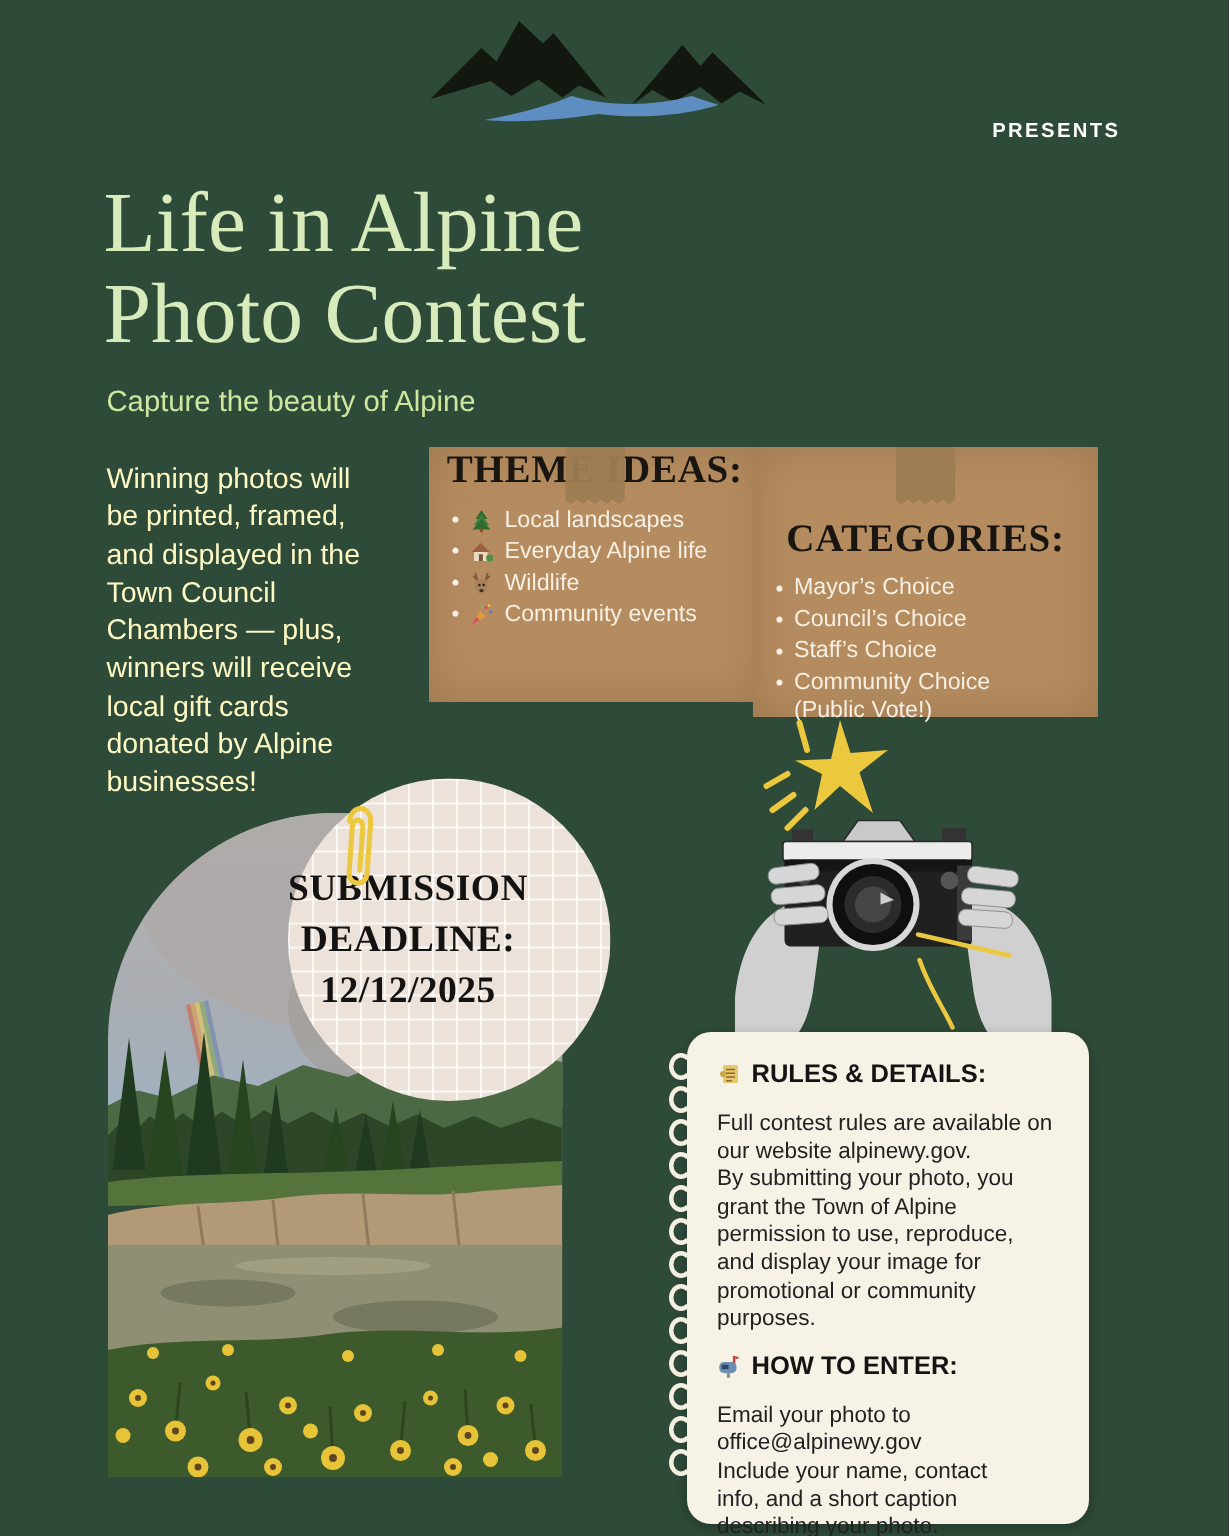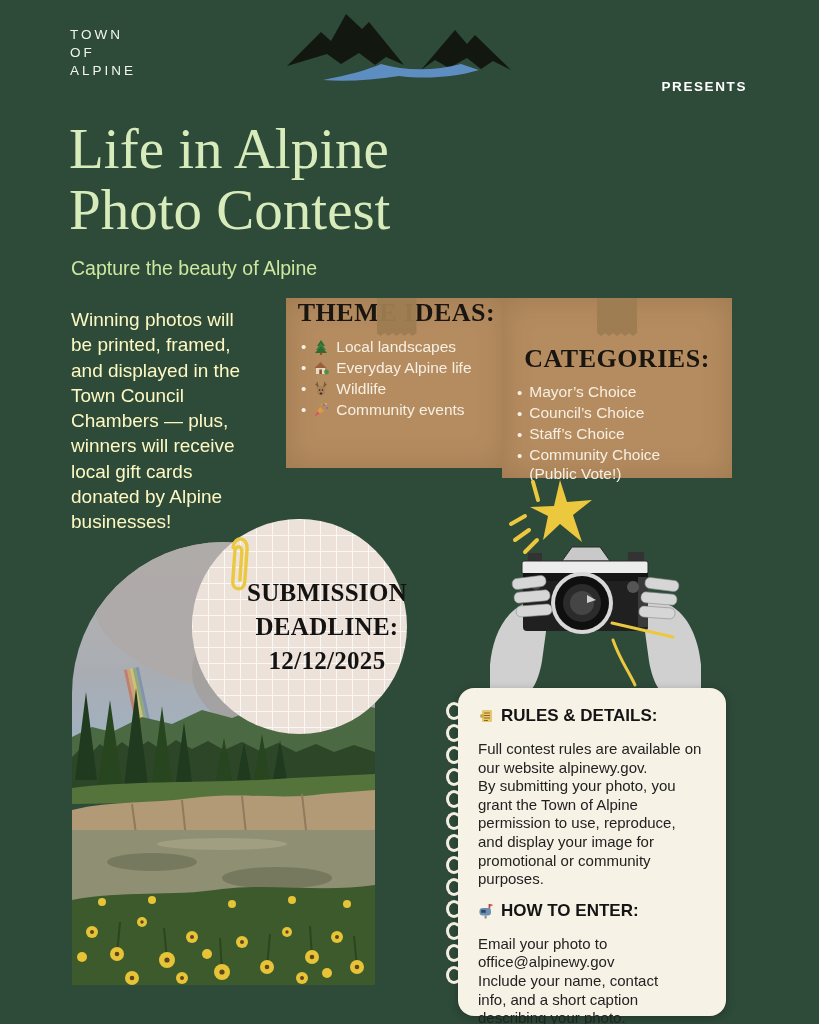--- a/index.html
+++ b/index.html
@@ -39,21 +39,21 @@
   .cat-card .card-title{margin-top:46px;}
   .cat-card .card-row{font-size:15.5px;line-height:18.8px;}
   .cat-card .card-label{max-width:178px;}
 
   
   .deadline{left:192px;top:519px;width:215px;height:215px;border-radius:50%;
     background-color:#ece2da;
     background-image:linear-gradient(rgba(255,255,255,.75) 1.5px,transparent 1.5px),
                      linear-gradient(90deg,rgba(255,255,255,.75) 1.5px,transparent 1.5px);
     background-size:16px 16px;
-    display:flex;align-items:center;justify-content:flex-end;text-align:center;z-index:4;}
+    display:flex;align-items:center;justify-content:flex-start;text-align:center;z-index:4;}
   .deadline-text{font-family:"Liberation Serif",serif;font-weight:700;font-size:25px;line-height:34px;color:#151312;letter-spacing:.3px;}
   .paperclip{left:222px;top:528px;z-index:5;transform:rotate(4deg);}
 
   
   .photo{left:72px;top:542px;width:303px;height:443px;border-radius:152px 152px 0 0;overflow:hidden;z-index:1;}
 
   
   .star{left:505px;top:480px;z-index:1;}
   .camera{left:488px;top:545px;z-index:2;}
 
@@ -65,23 +65,20 @@
   .h-row{display:flex;align-items:center;gap:7px;font-weight:700;font-size:17px;color:#141414;}
   .h-row .h-icon{width:16px;height:16px;}
   .rules-card .lines{font-size:15px;line-height:18.6px;color:#222222;margin-top:14px;}
   .sect2{margin-top:12px;}
 </style>
 </head>
 <body>
 
 <div class="poster">
 
-  <div class="abs logo lines">TOWN
-OF
-ALPINE</div>
 
   <svg class="abs mountains" width="272" height="82" viewBox="0 0 272 82">
     <path d="M4,58 L38,24 L48,33 L63,6 L79,21 L86,14 L121,57 L103,49 L92,57 L76,45 L58,56 L44,46 Z" fill="#12180f"></path>
     <path d="M138,62 L172,22 L184,36 L192,27 L228,62 L210,53 L198,61 L184,50 L166,60 L152,52 Z" fill="#12180f"></path>
     <path d="M98,56 C122,63 152,63 178,56 L196,62 C170,70 140,71 116,68 C90,72 62,74 40,72 C66,67 84,62 98,56 Z" fill="#5e8dc2"></path>
   </svg>
 
   <div class="abs presents">PRESENTS</div>
 
   <div class="abs title lines">Life in Alpine

